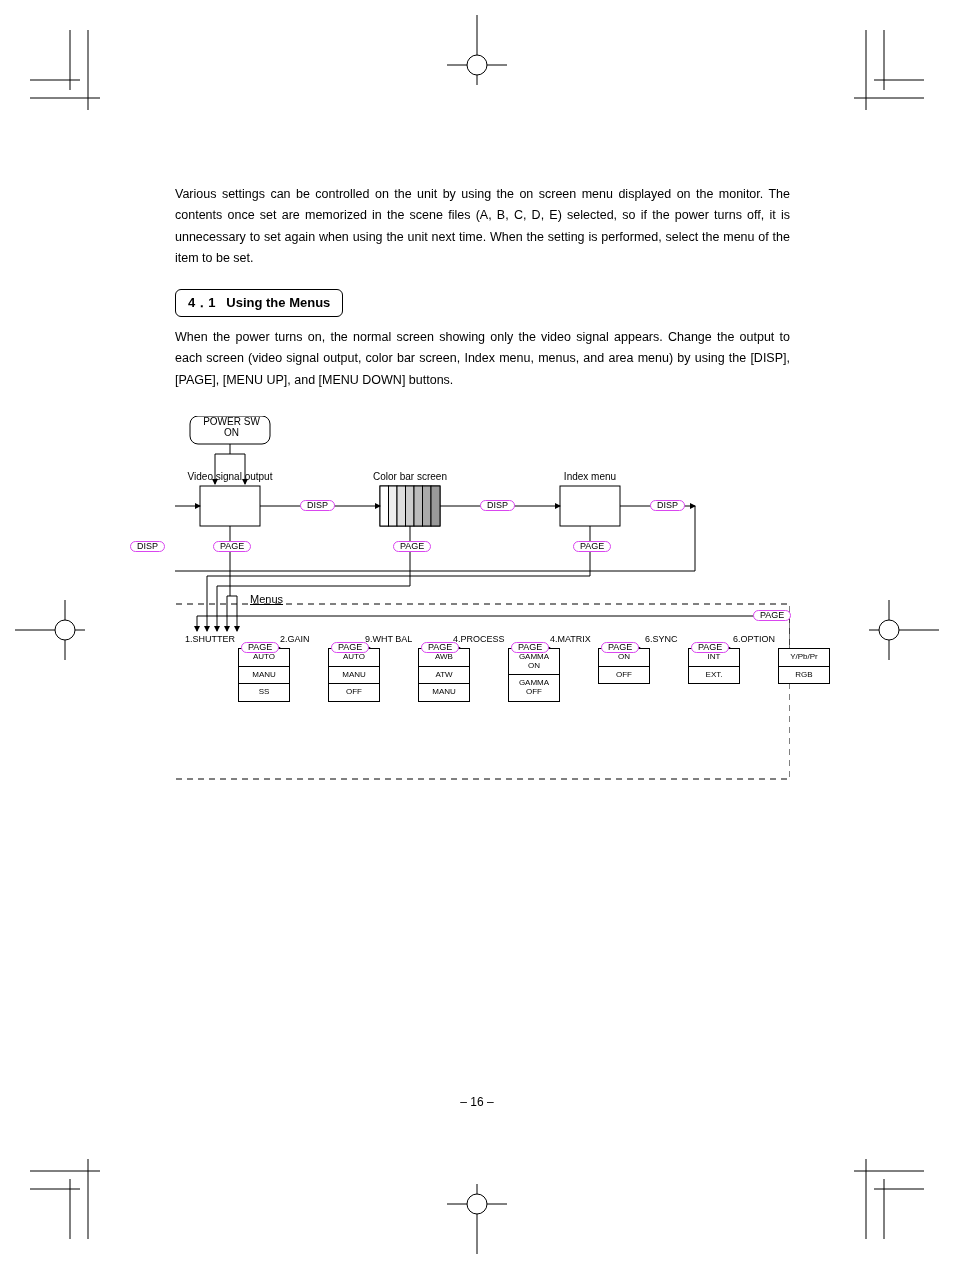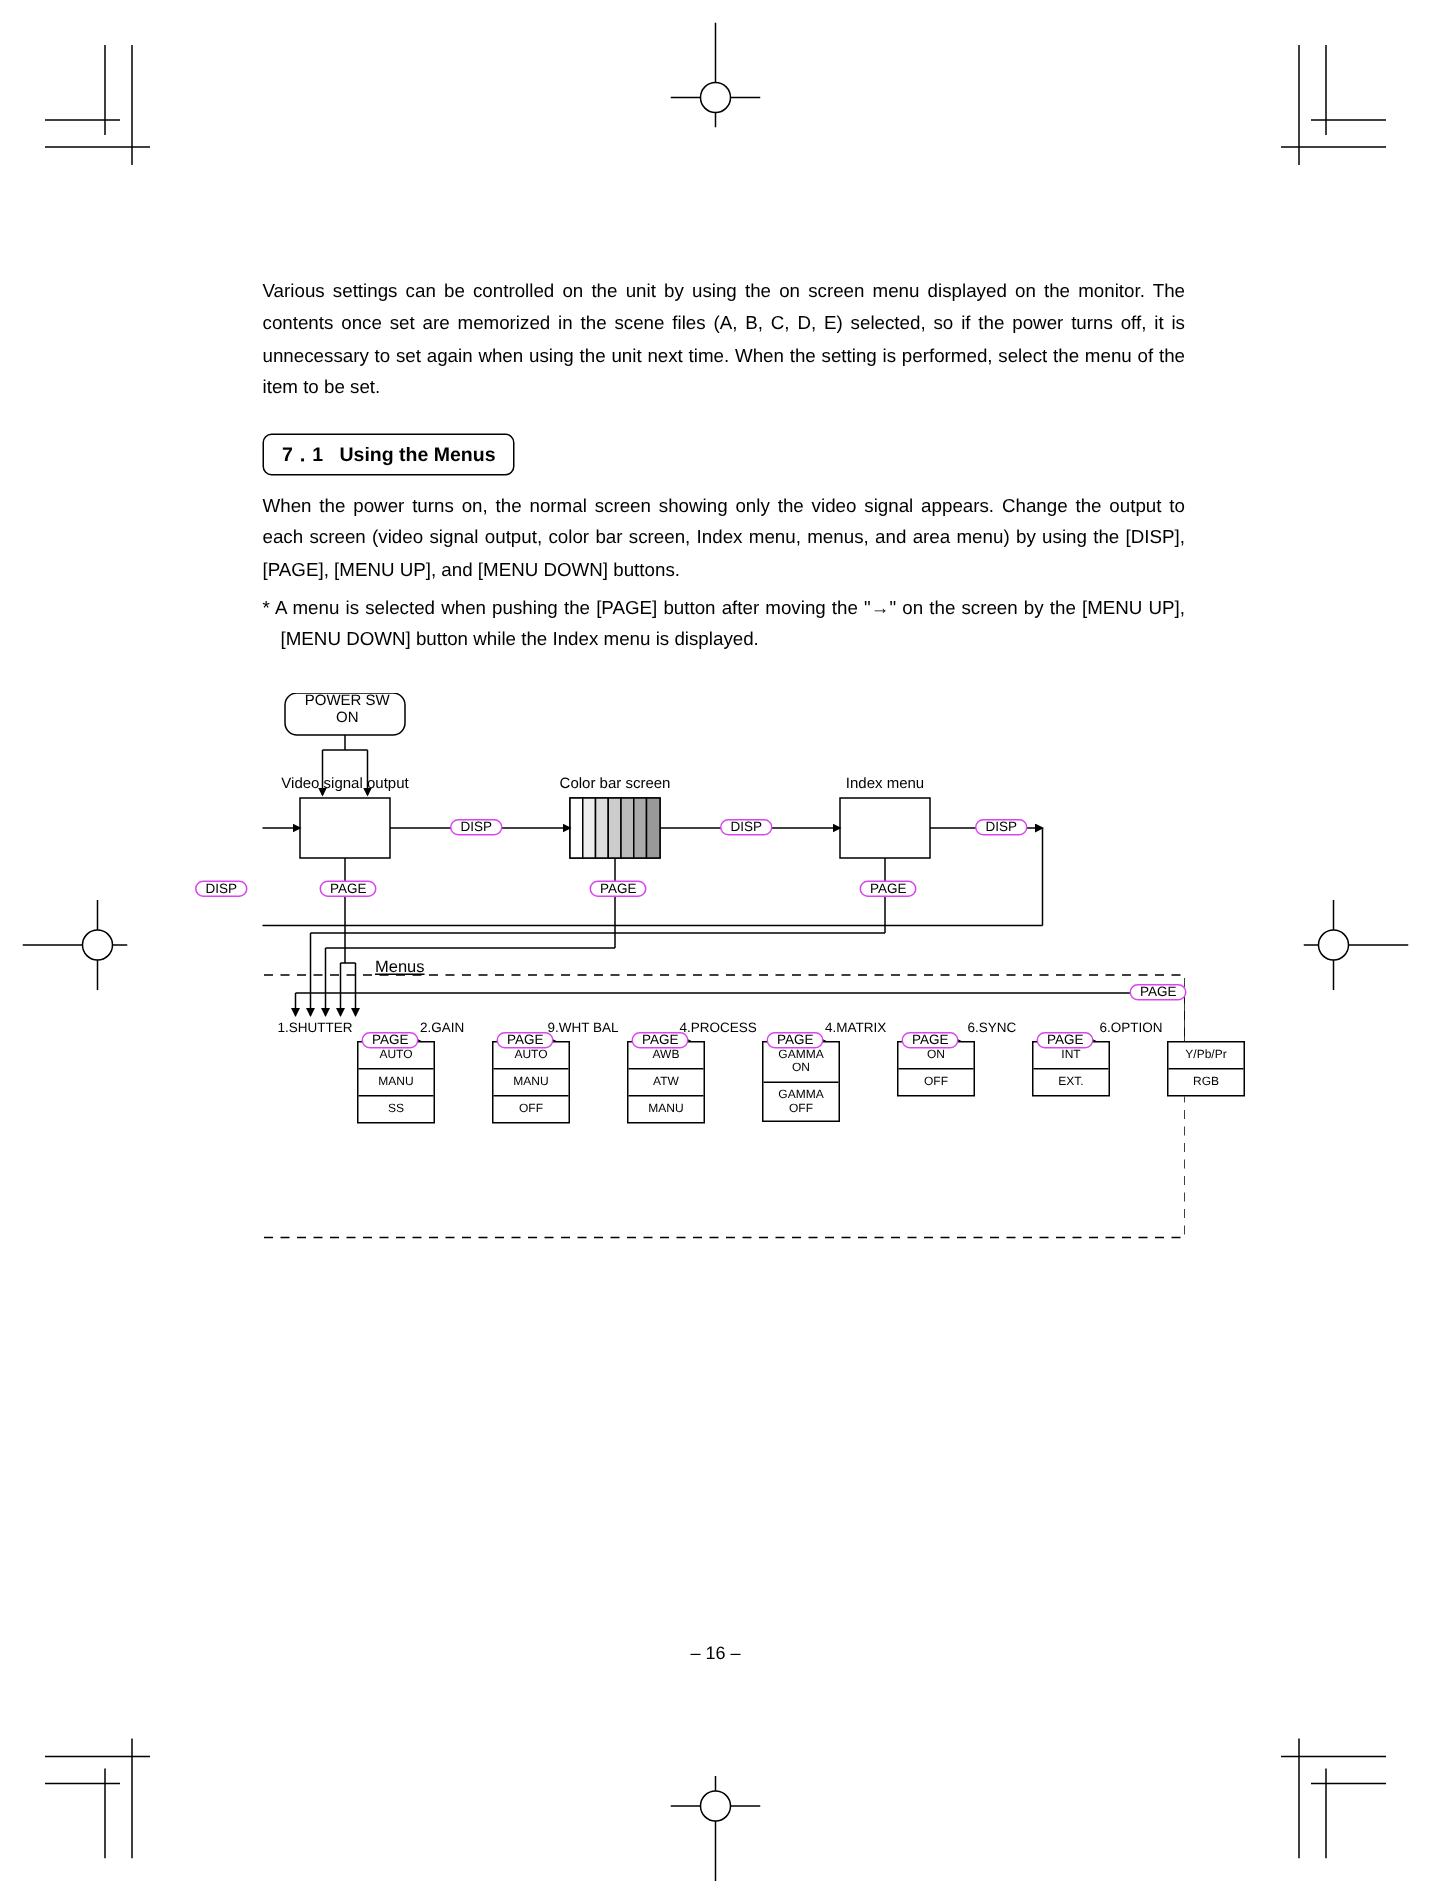--- a/index.html
+++ b/index.html
@@ -171,26 +171,25 @@
   <line x1="30" y1="0" x2="30" y2="70"></line>
     <line x1="0" y1="20" x2="60" y2="20"></line>
   <circle cx="30" cy="20" r="10"></circle>
 </svg>
 
 <div class="content">
 
   <div class="paragraph">Various settings can be controlled on the unit by using the on screen menu displayed on the monitor. The contents once set are memorized in the scene files (A, B, C, D, E) selected, so if the power turns off, it is unnecessary to set again when using the unit next time. When the setting is performed, select the menu of the item to be set.</div>
 
   <div class="subheader">
-    <span>7．1</span>&nbsp;&nbsp;
+    <span>4．1</span>&nbsp;&nbsp;
     <span>Using the Menus</span>
   </div>
 
   <div class="sub-paragraph">When the power turns on, the normal screen showing only the video signal appears. Change the output to each screen (video signal output, color bar screen, Index menu, menus, and area menu) by using the [DISP], [PAGE], [MENU UP], and [MENU DOWN] buttons.</div>
-  <div class="note">* A menu is selected when pushing the [PAGE] button after moving the "→" on the screen by the [MENU UP], [MENU DOWN] button while the Index menu is displayed.</div>
 
   
   <div class="diagram">
     <svg>
       <defs>
         <marker id="arrow" markerWidth="6" markerHeight="6" refX="5" refY="3" orient="auto">
           <path d="M0,0 L6,3 L0,6 Z" fill="#000"></path>
         </marker>
       </defs>
 

